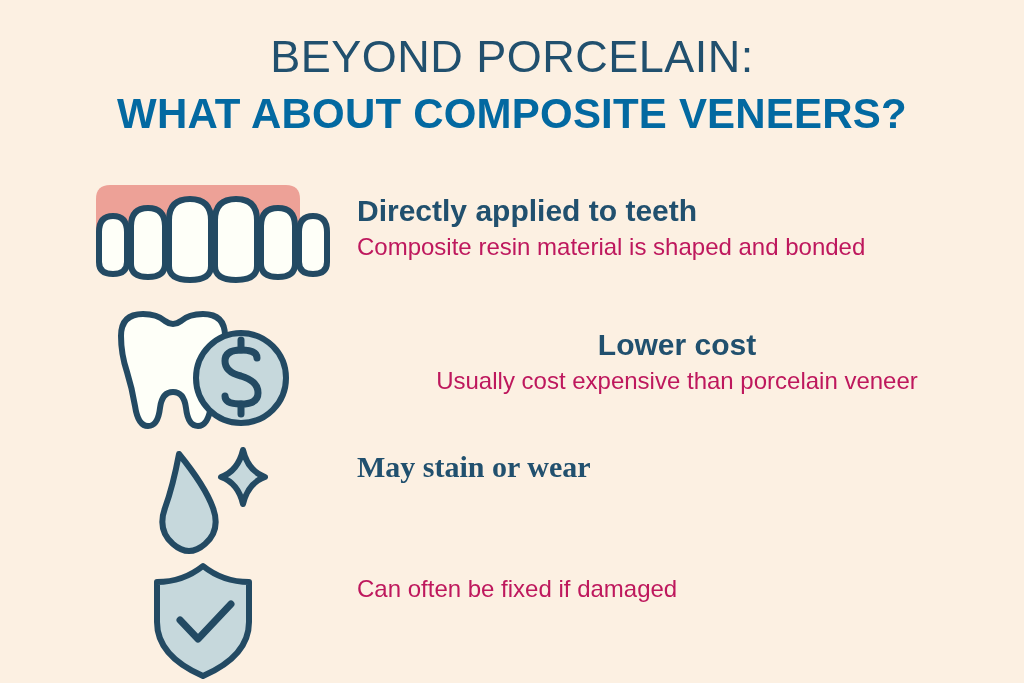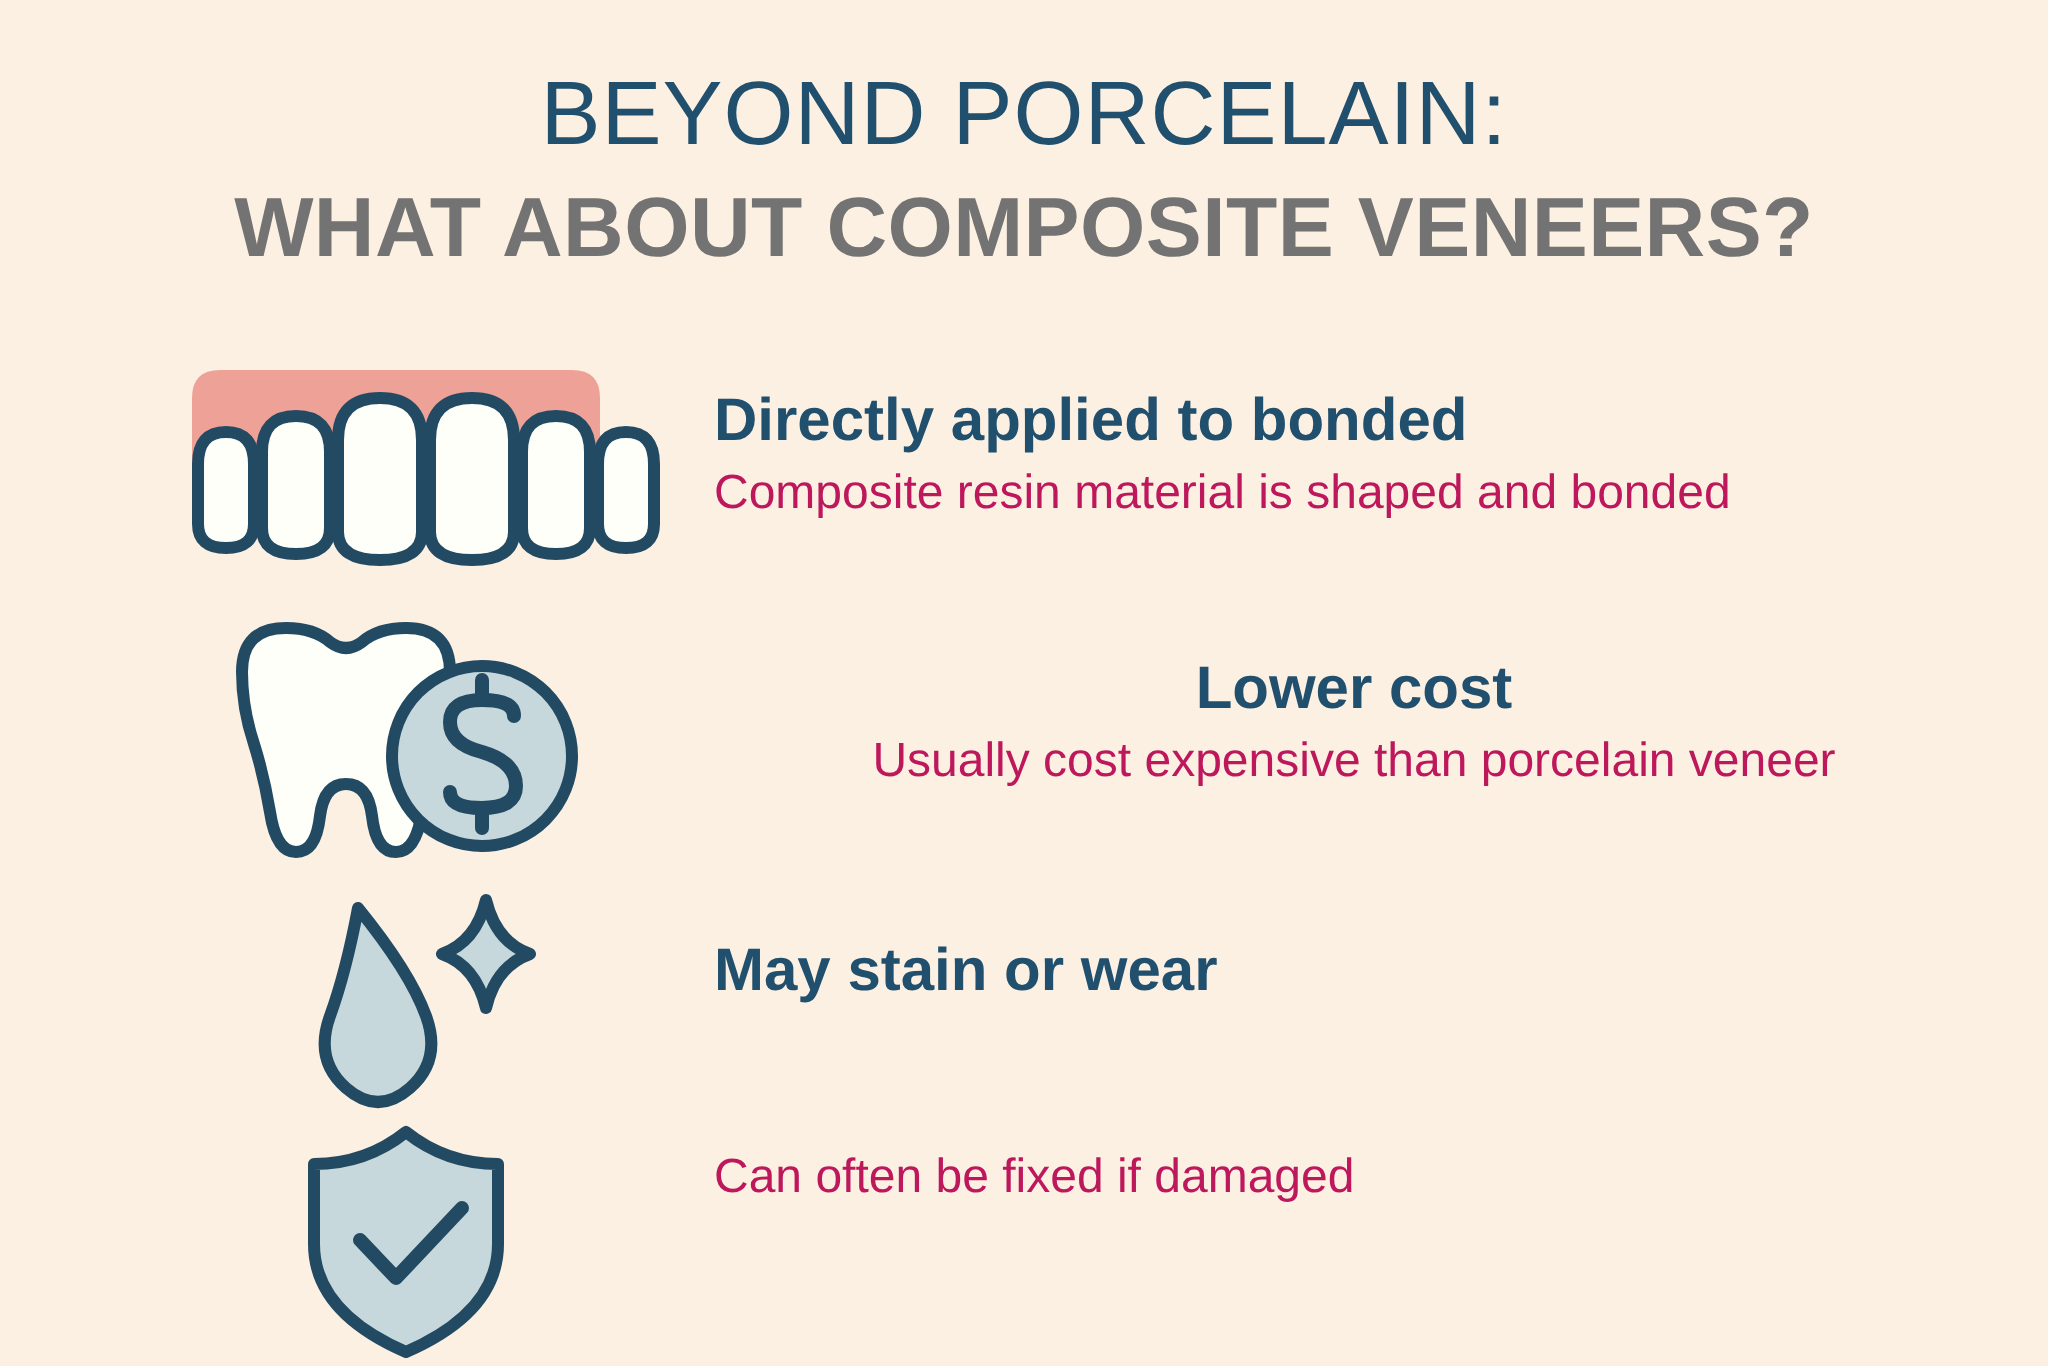--- a/index.html
+++ b/index.html
@@ -28,21 +28,21 @@
     font-weight: normal;
     letter-spacing: 0.5px;
     color: #21506E;
     line-height: 58px;
     white-space: nowrap;
   }
   .title-line2 {
     font-size: 42px;
     font-weight: bold;
     letter-spacing: 0.2px;
-    color: #737373;
+    color: #0369a1;
     line-height: 56px;
     white-space: nowrap;
   }
 
   
   .row {
     position: absolute;
     left: 0;
     width: 1024px;
     height: 130px;
@@ -76,21 +76,21 @@
   }
 
   
   #row-0 { top: 176px; }
   #row-1 { top: 306px; }
   #row-2 { top: 440px; }
   #row-3 { top: 556px; }
 
   #row-0 .row-text { top: 16px; }
   #row-1 .row-text { top: 20px; text-align: center; }
-  #row-2 .row-text { top: 27px; }
+  #row-2 .row-text { top: 8px; font-family: Liberation Serif, serif; }
   #row-3 .row-text { top: 16px; }
 
   svg { display: block; }
 </style>
 </head>
 <body>
 
 <div class="title-block">
   <div class="title-line1">BEYOND PORCELAIN:</div>
   <div class="title-line2">WHAT ABOUT COMPOSITE VENEERS?</div>
@@ -106,21 +106,21 @@
         <path d="M14 56 Q14 40 28 40 Q42 40 42 56 L42 86 Q42 98 28 98 Q14 98 14 86 Z"></path>
         <path d="M46 50 Q46 32 63 32 Q80 32 80 50 L80 88 Q80 101 63 101 Q46 101 46 88 Z"></path>
         <path d="M84 44 Q84 23 105 23 Q126 23 126 44 L126 90 Q126 104 105 104 Q84 104 84 90 Z"></path>
         <path d="M130 44 Q130 23 151 23 Q172 23 172 44 L172 90 Q172 104 151 104 Q130 104 130 90 Z"></path>
         <path d="M176 50 Q176 32 193 32 Q210 32 210 50 L210 88 Q210 101 193 101 Q176 101 176 88 Z"></path>
         <path d="M214 56 Q214 40 228 40 Q242 40 242 56 L242 86 Q242 98 228 98 Q214 98 214 86 Z"></path>
       </g>
     </svg>
   </div>
   <div class="row-text">
-    <div class="row-heading">Directly applied to bonded</div>
+    <div class="row-heading">Directly applied to teeth</div>
     <div class="row-sub">Composite resin material is shaped and bonded</div>
   </div>
 </div>
 
 <div class="row" id="row-1">
   <div class="row-icon">
     <svg width="250" height="130" viewBox="0 0 250 130">
 
       <path d="M36 30 Q36 8 58 8 Q72 8 80 15 Q88 21 96 15 Q104 8 118 8 Q140 8 140 30
                Q140 48 134 66 Q129 82 126 100 Q123 120 113 120 Q103 120 101 102

